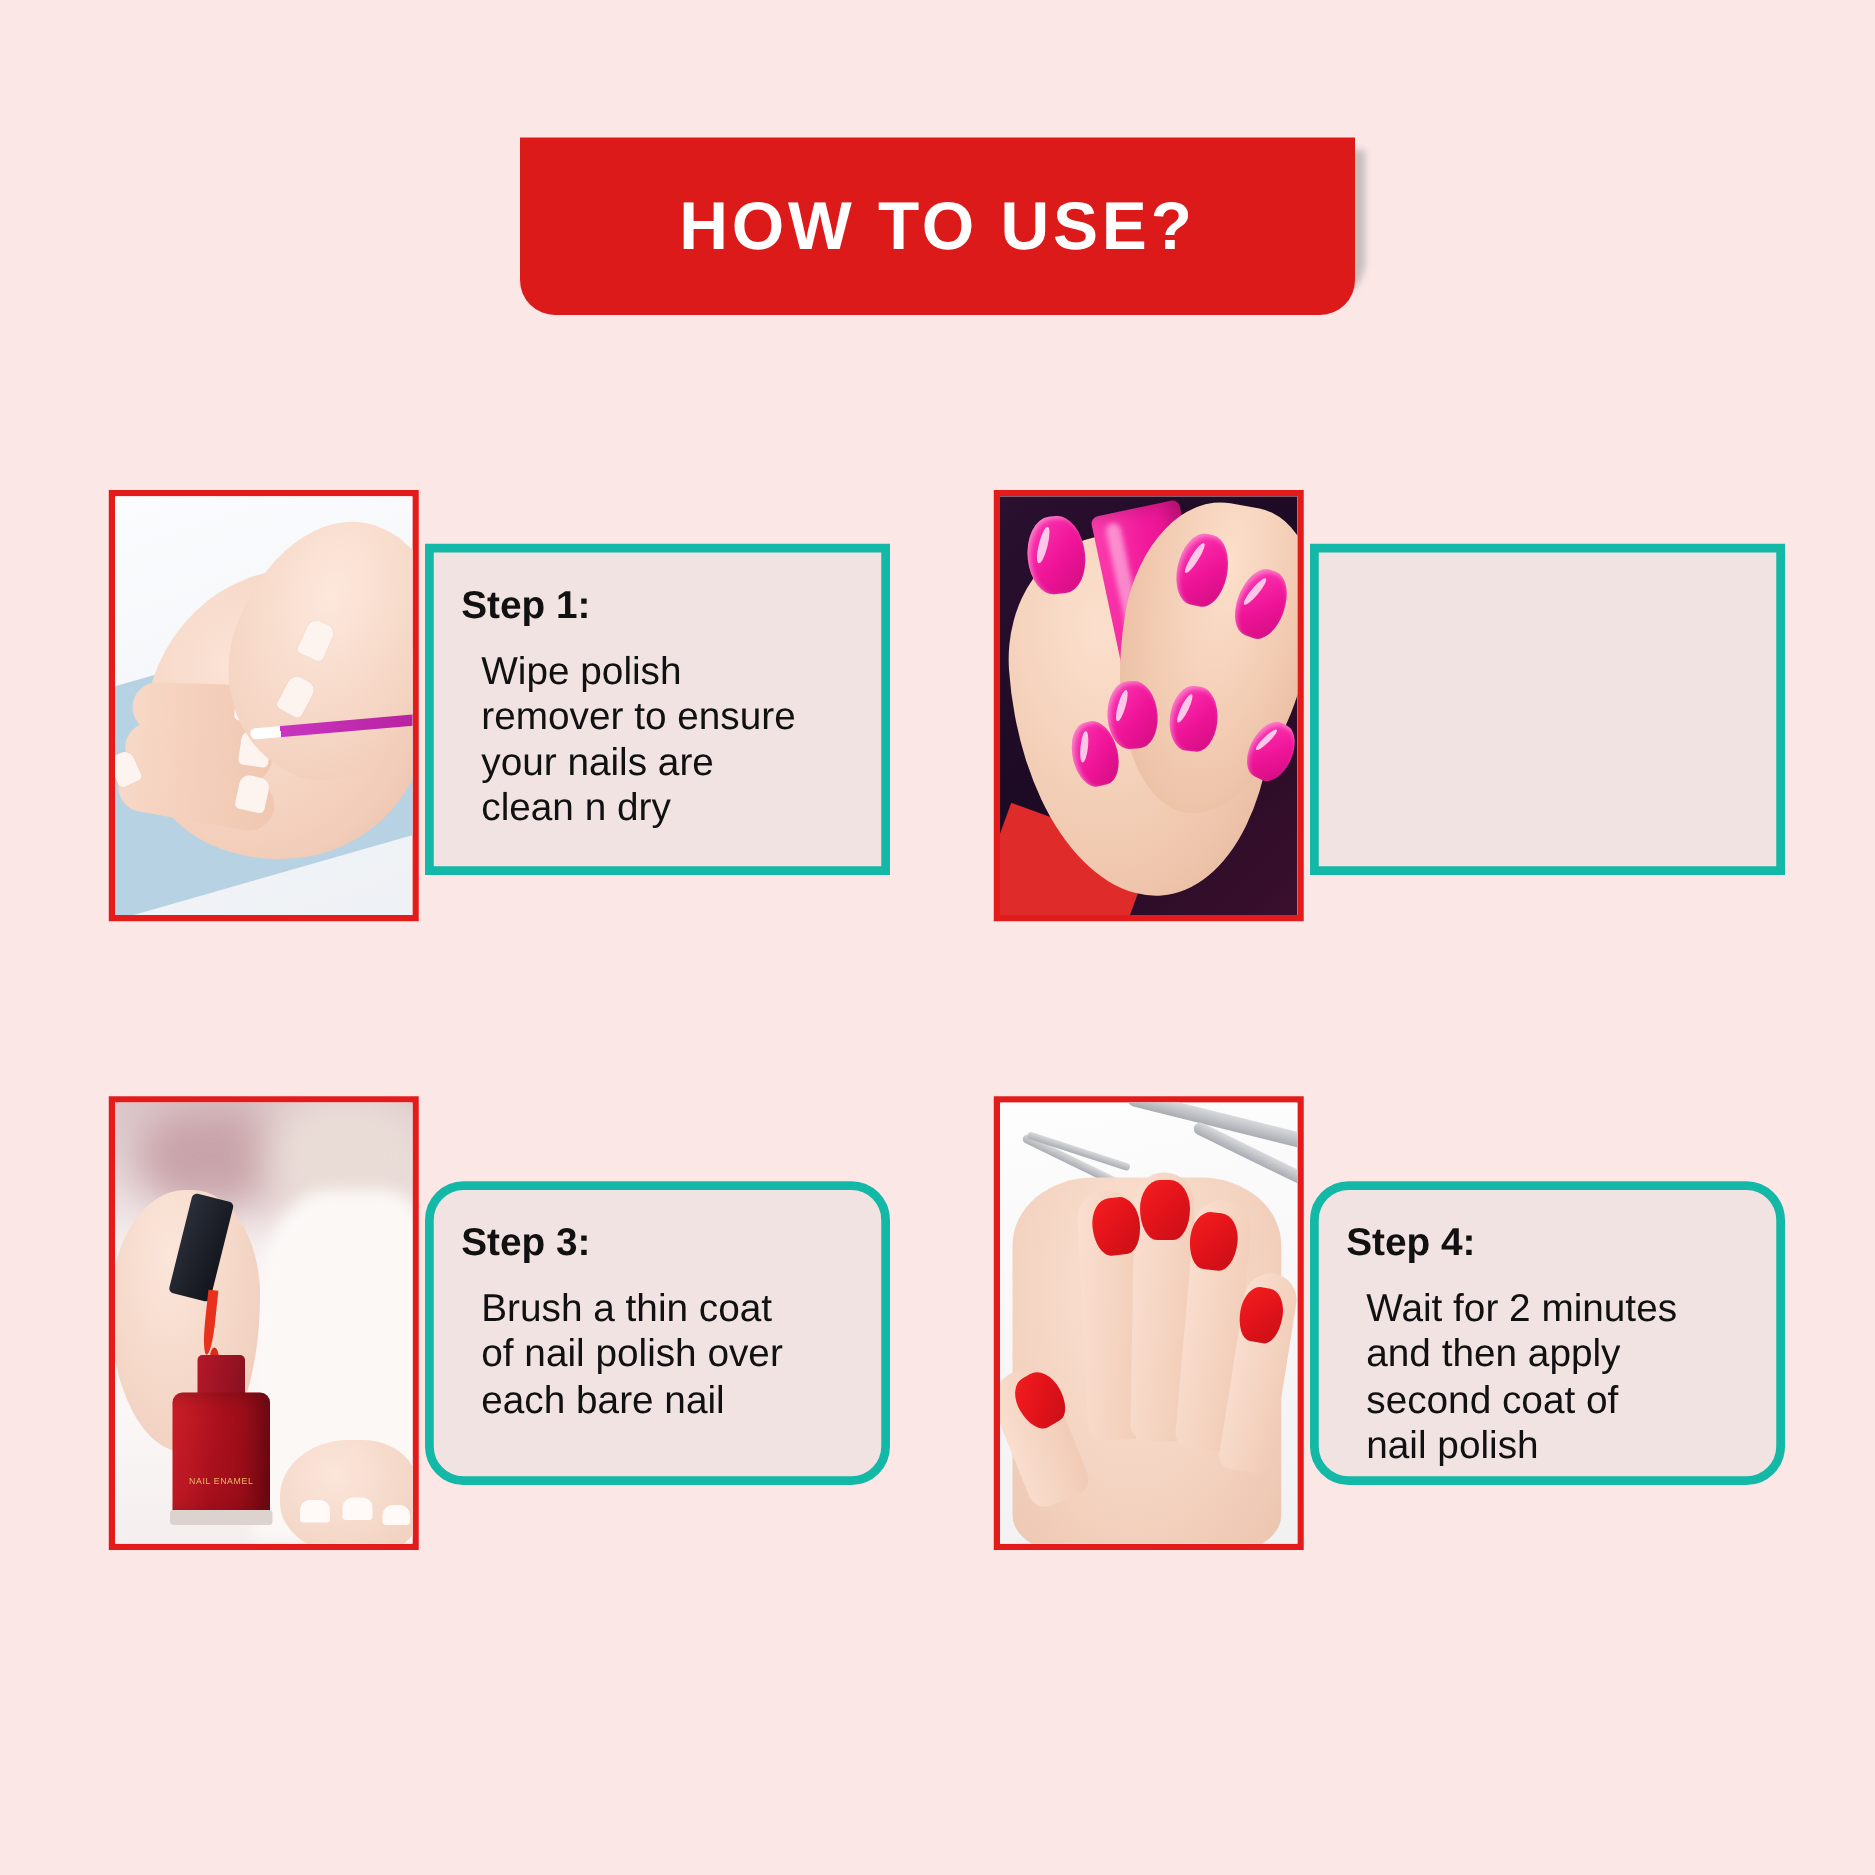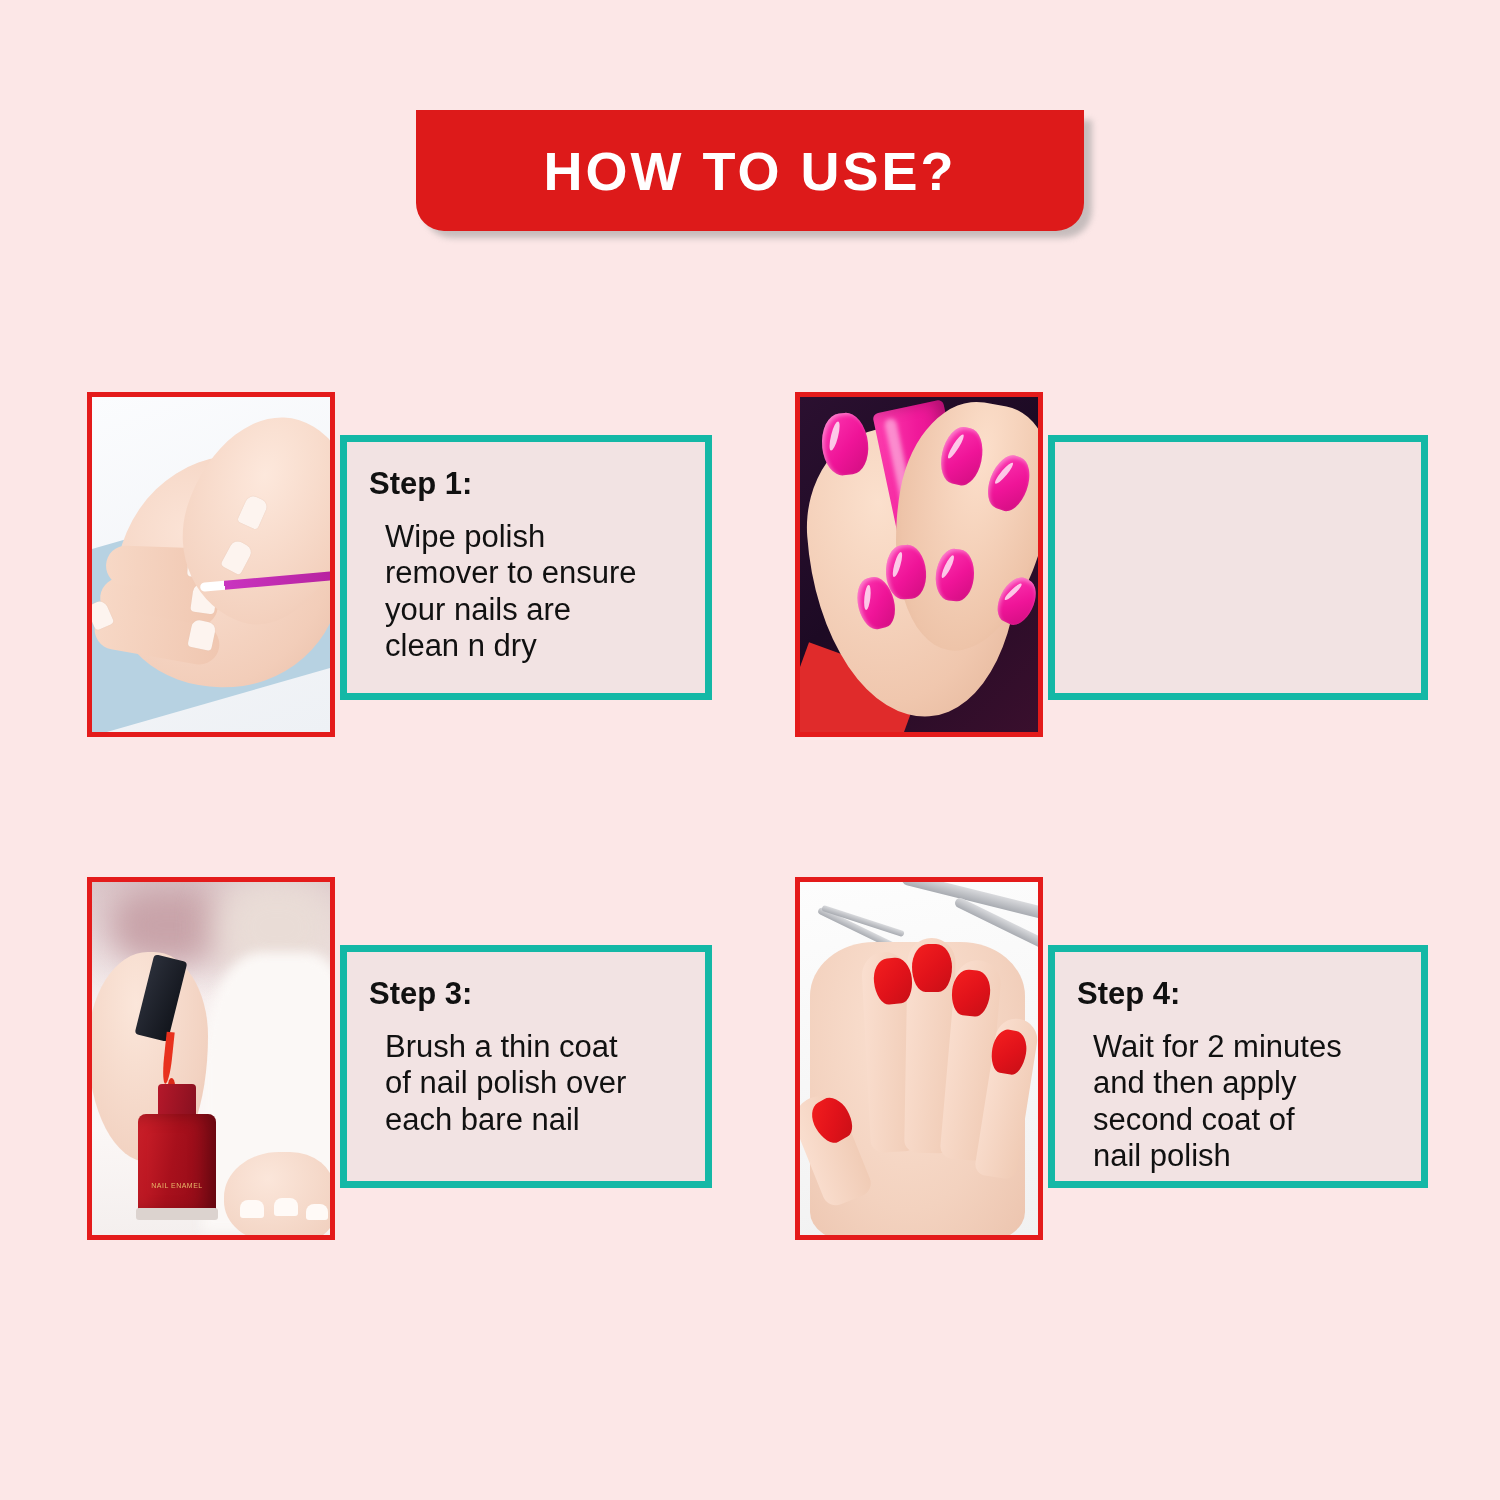--- a/index.html
+++ b/index.html
@@ -15,21 +15,21 @@
   .banner-wrap{
     position:absolute;left:416px;top:110px;width:668px;height:118px;
   }
   .banner-shadow{
     position:absolute;left:8px;top:10px;width:668px;height:118px;
     background:#9a9a9a;opacity:.55;
     border-radius:0 0 28px 28px;
     filter:blur(3px);
   }
   .banner{
-    position:absolute;left:0;top:0;width:668px;height:121px;
+    position:absolute;left:0;top:0;width:668px;height:142px;
     background:#DD1A1A;
     border-radius:0 0 28px 28px;
     display:flex;align-items:center;justify-content:center;
   }
   .banner-title{
     color:#ffffff;
     font-size:54px;
     font-weight:bold;
     letter-spacing:3px;
     line-height:1;
@@ -58,21 +58,21 @@
   
   .text-panel{
     position:absolute;
     top:43px;left:253px;
     width:372px;height:265px;
     background:#F2E3E3;
     border:7px solid #14b8a6;
     box-sizing:border-box;
     padding:24px 18px 0 22px;
   }
-  .step-3 .text-panel,.step-4 .text-panel{top:68px;height:243px;}
+  .step-3 .text-panel,.step-4 .text-panel{top:68px;height:243px;border-radius:31px;}
   .step-2 .text-panel,.step-4 .text-panel{width:380px;}
 
   .step-label{
     font-size:31px;font-weight:bold;color:#111;
     line-height:1.18;margin:0 0 1px 0;
     font-family:"Liberation Sans", sans-serif;
   }
   .step-body{
     font-size:31px;font-weight:400;color:#111;
     line-height:1.18;margin:16px;

